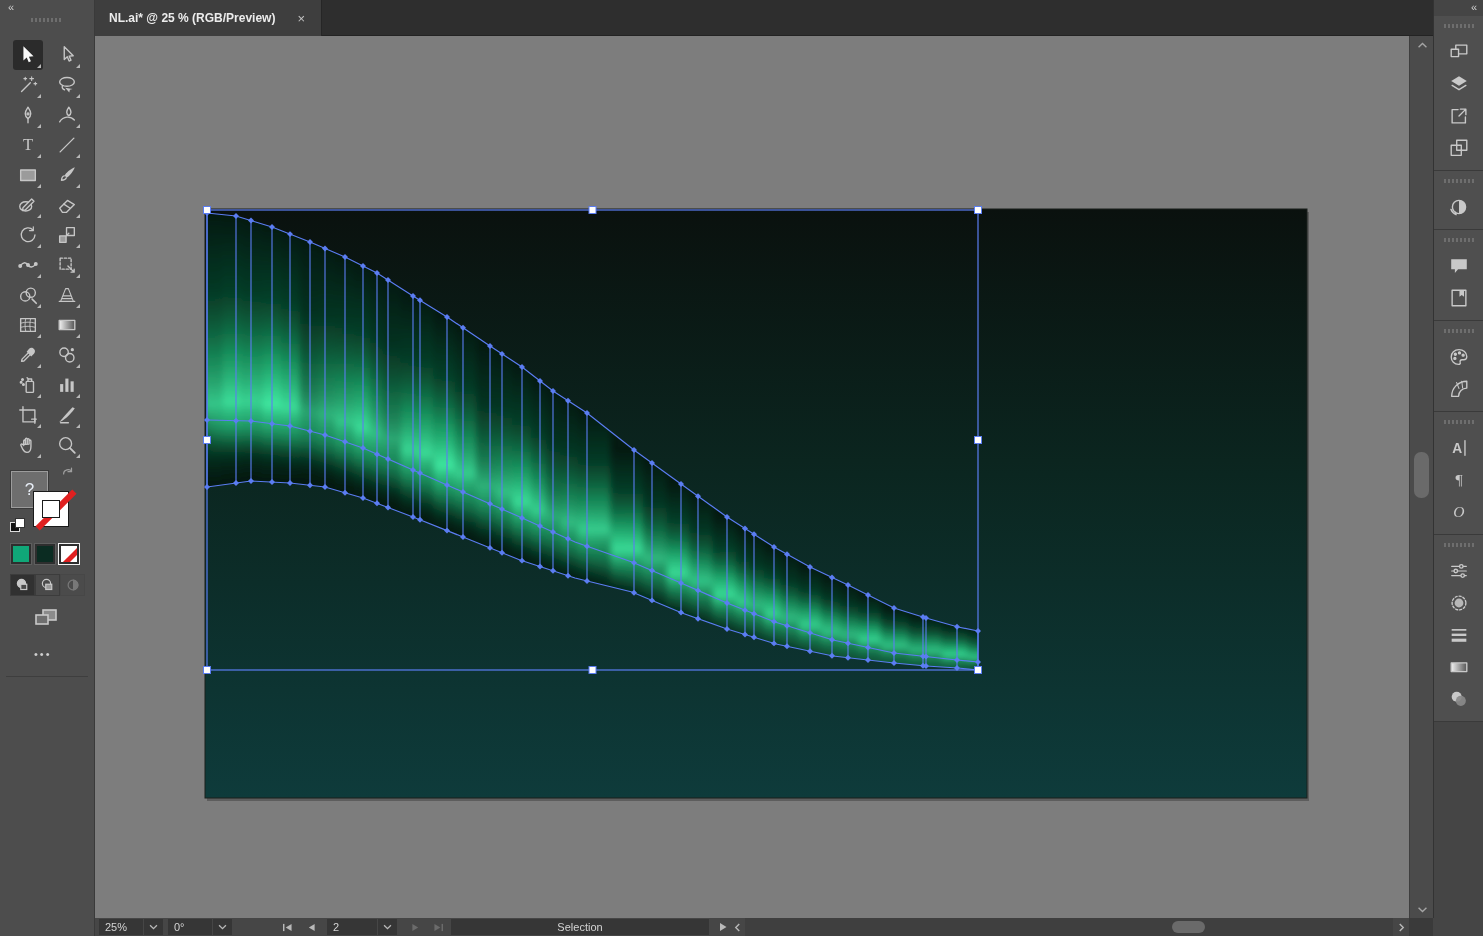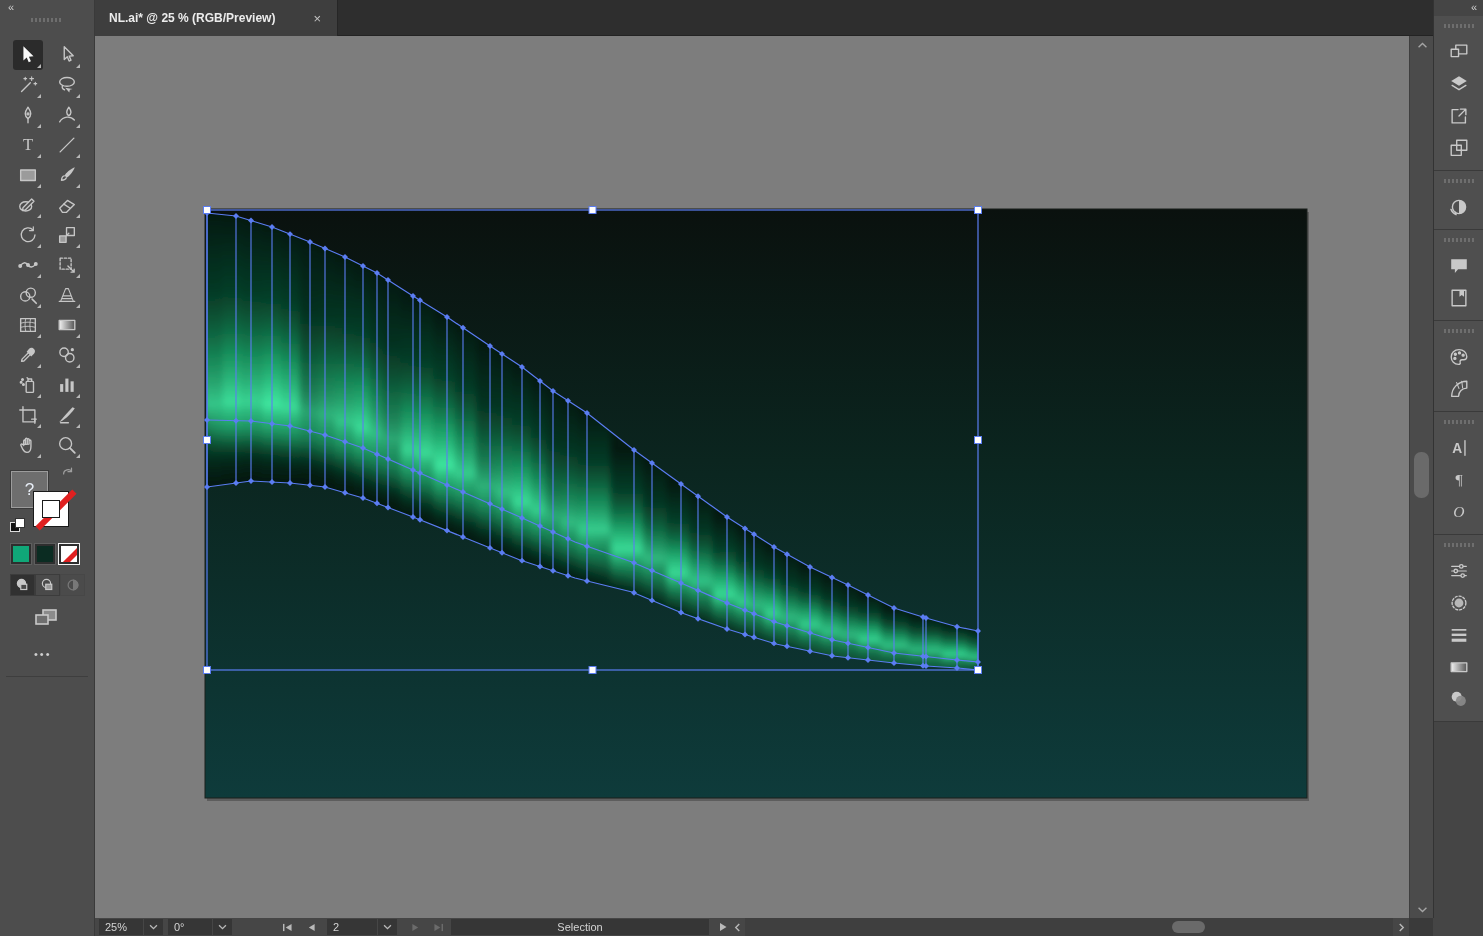--- a/index.html
+++ b/index.html
@@ -40,21 +40,21 @@
   .dmode{width:25px;height:22px;background:#4a4a4a;border:1px solid #3c3c3c;display:flex;align-items:center;justify-content:center;color:#c9c9c9;}
   .dmode.active{background:#313131;}
   .dmode.disabled{opacity:.35;}
   #screen-mode{position:absolute;left:32px;top:605px;color:#bdbdbd;}
   #tb-more{position:absolute;left:34px;top:648px;color:#cfcfcf;font-size:11px;letter-spacing:2px;}
   #tb-divider{position:absolute;left:6px;top:676px;width:82px;border-top:1px solid #3e3e3e;}
 
   
   #tab-bar{position:absolute;left:95px;top:0;width:1338px;height:36px;background:#2e2e2e;border-bottom:1px solid #232323;}
   .doc-tab{position:absolute;left:0;top:0;height:36px;padding:0 16px 0 14px;background:#3e3e3e;
-    display:flex;align-items:center;gap:38px;border-right:1px solid #262626;}
+    display:flex;align-items:center;gap:22px;border-right:1px solid #262626;}
   .doc-tab .title{font-size:12px;font-weight:700;color:#ececec;white-space:nowrap;}
   .doc-tab .close{font-size:13px;color:#c3c3c3;cursor:default;}
 
   
   #viewport{position:absolute;left:95px;top:36px;width:1314px;height:882px;background:#7d7d7d;overflow:hidden;}
   #viewport svg{position:absolute;left:0;top:0;}
 
   
   #v-scroll{position:absolute;left:1409px;top:36px;width:24px;height:882px;background:#4b4b4b;border-left:1px solid #3e3e3e;}
   .sb-arrow{position:absolute;left:0;width:24px;height:18px;display:flex;align-items:center;justify-content:center;color:#a5a5a5;}

